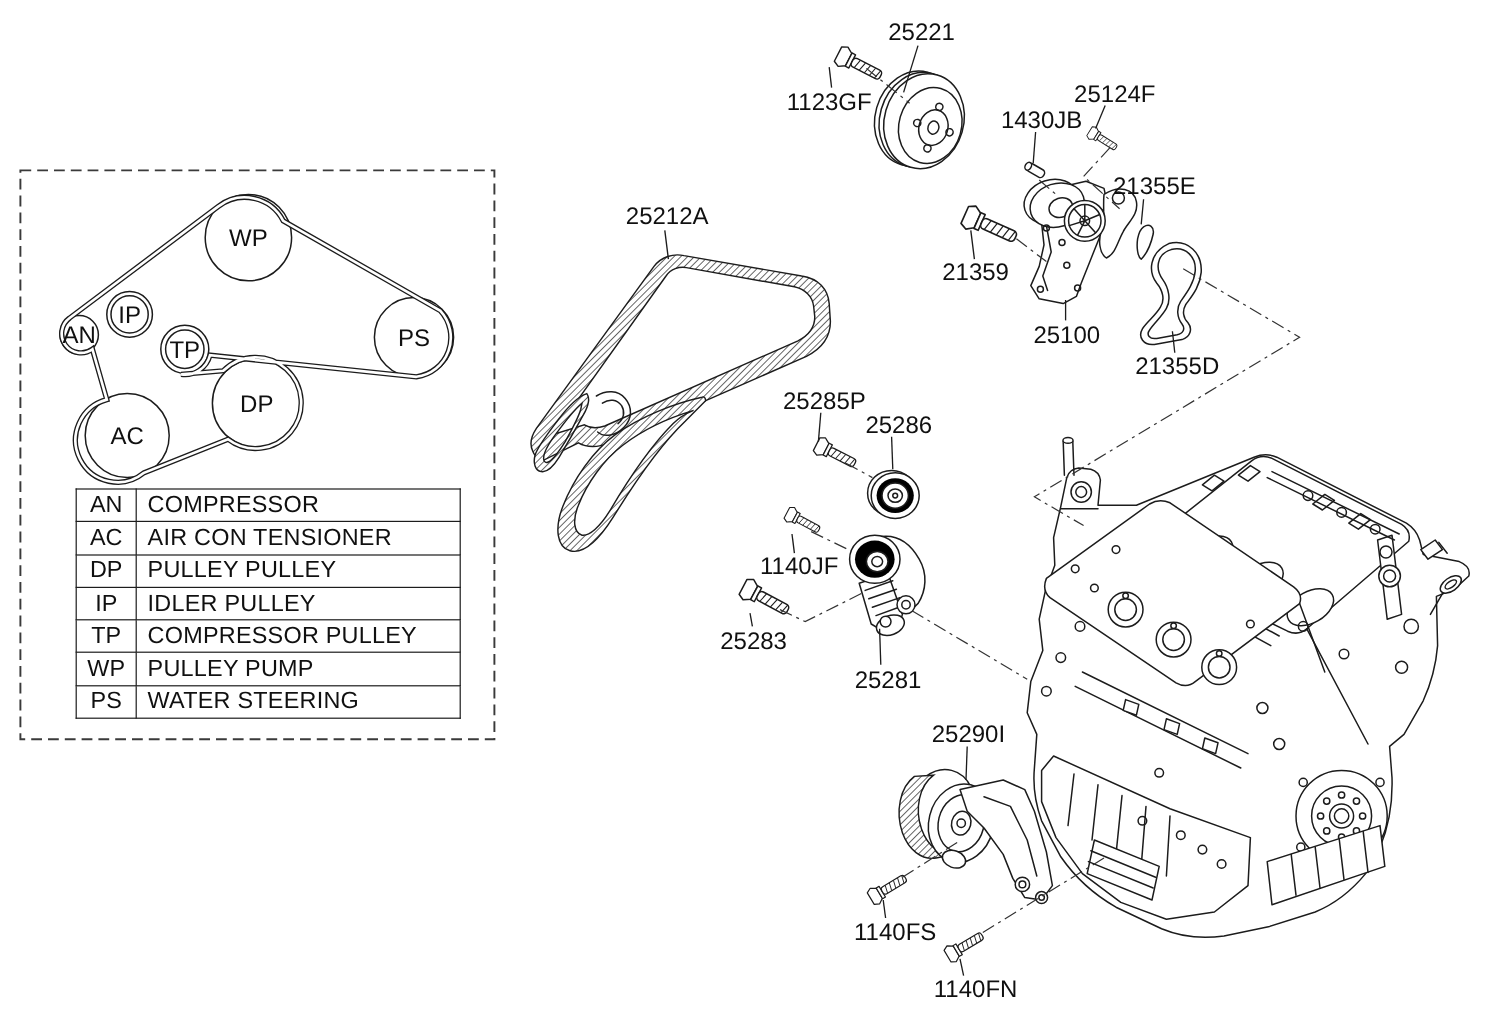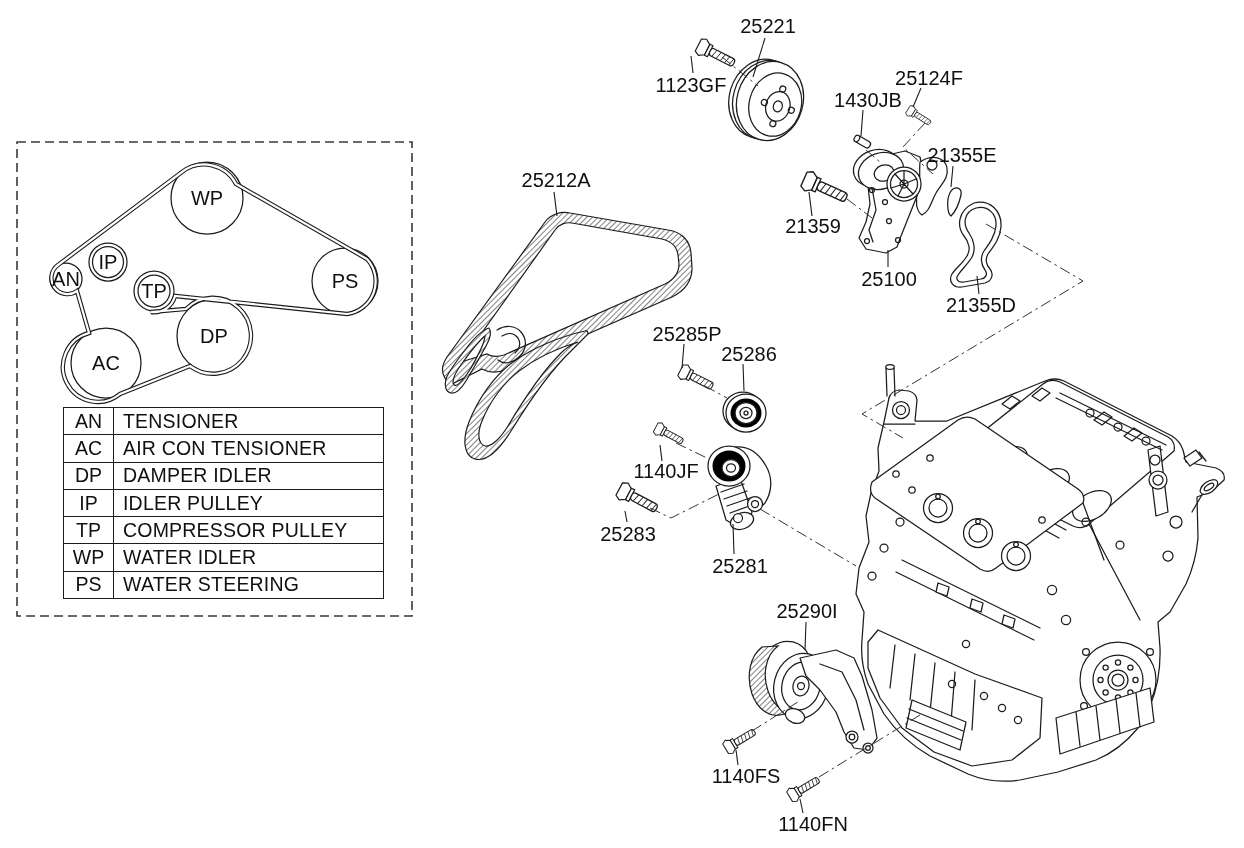--- a/index.html
+++ b/index.html
@@ -359,41 +359,41 @@
     <text class="lbl" x="807" y="618">25290I</text>
     <text class="lbl" x="746" y="783">1140FS</text>
     <text class="lbl" x="813" y="831">1140FN</text>
   </g>
 </svg>
 
 <table class="legend-table">
   <tbody>
     <tr>
       <td class="abbr">AN</td>
-      <td class="desc">TENSIONER</td>
+      <td class="desc">COMPRESSOR</td>
     </tr>
     <tr>
       <td class="abbr">AC</td>
       <td class="desc">AIR CON TENSIONER</td>
     </tr>
     <tr>
       <td class="abbr">DP</td>
-      <td class="desc">DAMPER IDLER</td>
+      <td class="desc">PULLEY PULLEY</td>
     </tr>
     <tr>
       <td class="abbr">IP</td>
       <td class="desc">IDLER PULLEY</td>
     </tr>
     <tr>
       <td class="abbr">TP</td>
       <td class="desc">COMPRESSOR PULLEY</td>
     </tr>
     <tr>
       <td class="abbr">WP</td>
-      <td class="desc">WATER IDLER</td>
+      <td class="desc">PULLEY PUMP</td>
     </tr>
     <tr>
       <td class="abbr">PS</td>
       <td class="desc">WATER STEERING</td>
     </tr>
   </tbody>
 </table>
 
 </div>
 

